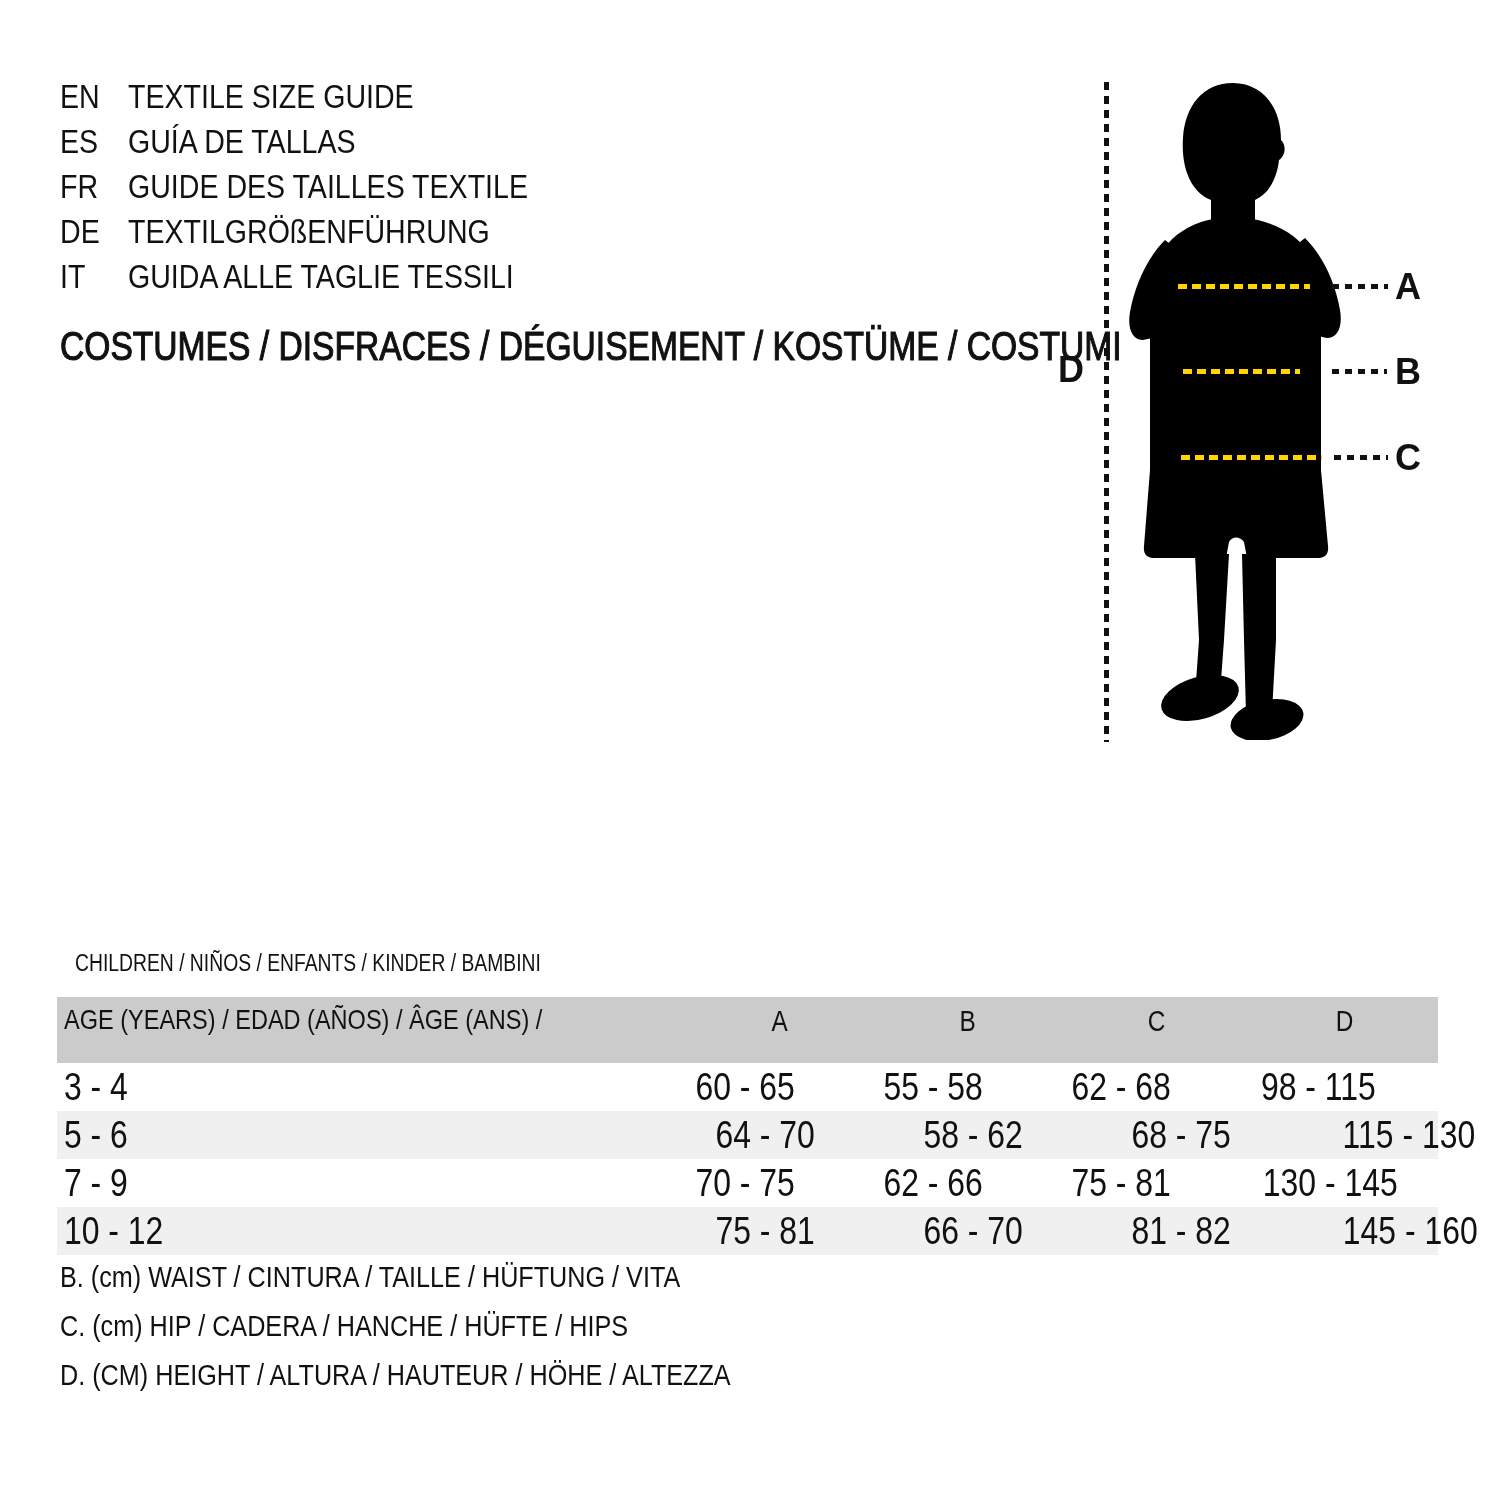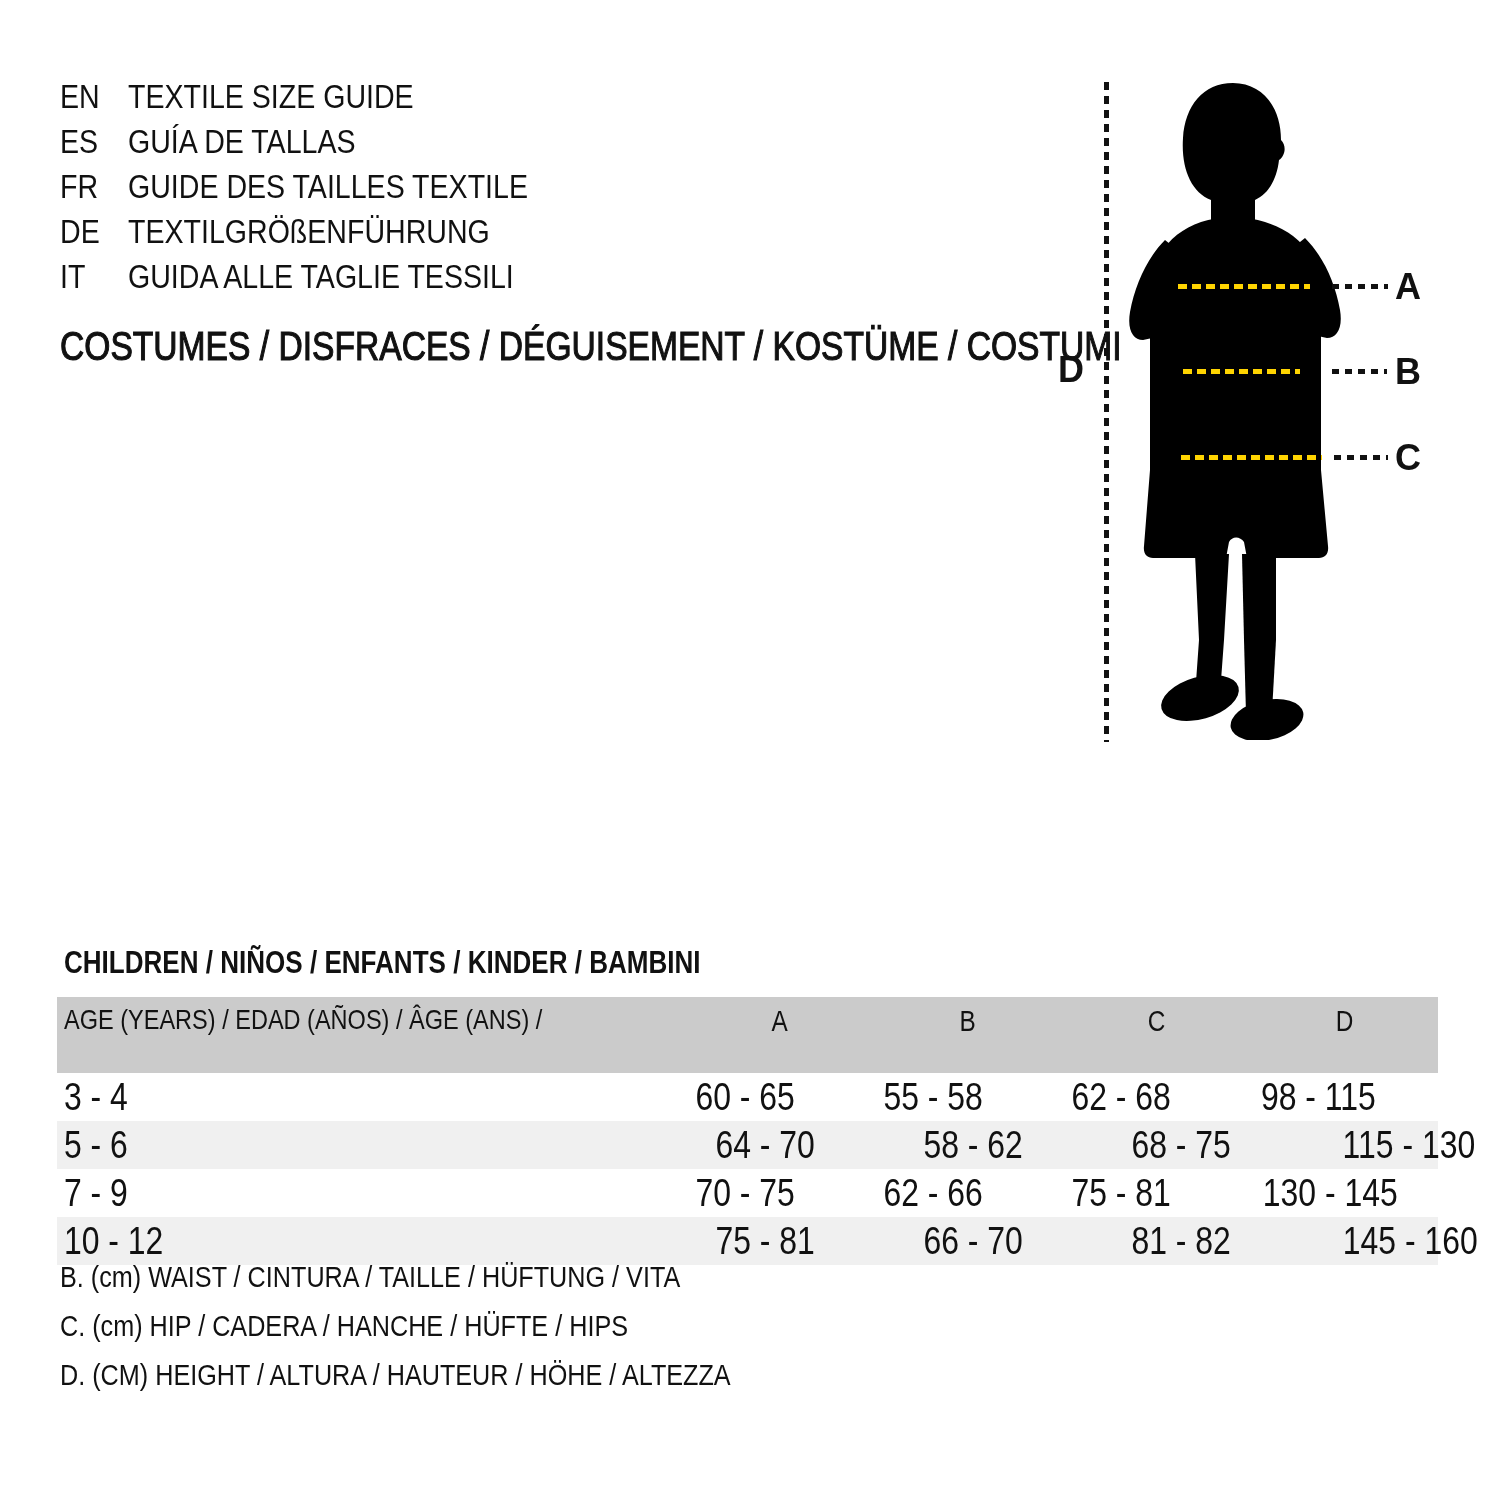--- a/index.html
+++ b/index.html
@@ -36,23 +36,23 @@
   .y-a{left:138px;top:206px;width:132px;}
   .y-b{left:143px;top:291px;width:117px;}
   .y-c{left:141px;top:377px;width:141px;}
   .k-a{left:292px;top:206px;width:56px;}
   .k-b{left:292px;top:291px;width:55px;}
   .k-c{left:294px;top:377px;width:54px;}
   svg.child{position:absolute;left:85px;top:2px;}
 
   
   .size-section{position:absolute;left:57px;top:944px;width:1381px;}
-  .table-title{font-size:31px;line-height:38px;margin:0 0 15px 7px;font-weight:700;}
+  .table-title{font-size:23px;line-height:38px;margin:0 0 15px 18px;font-weight:400;}
   .tgrid{display:grid;grid-template-columns:629px 188px 188px 188px 188px;}
-  .thead{background:#cbcbcb;height:76px;}
+  .thead{background:#cbcbcb;height:66px;}
   .thead .agehdr{padding:6px 0 0 7px;font-size:28px;line-height:33px;}
   .thead .colhdr{font-size:29px;text-align:center;padding-top:8px;}
   .trow{height:48px;align-items:center;font-size:38px;}
   .trow.alt{background:#f0f0f0;gap:20px;}
   .cell-age{padding-left:7px;}
   .cell-val{text-align:left;}
 
   
   .legend{position:absolute;left:60px;top:1252px;}
   .legend-line{font-size:30px;line-height:49px;font-weight:400;}

